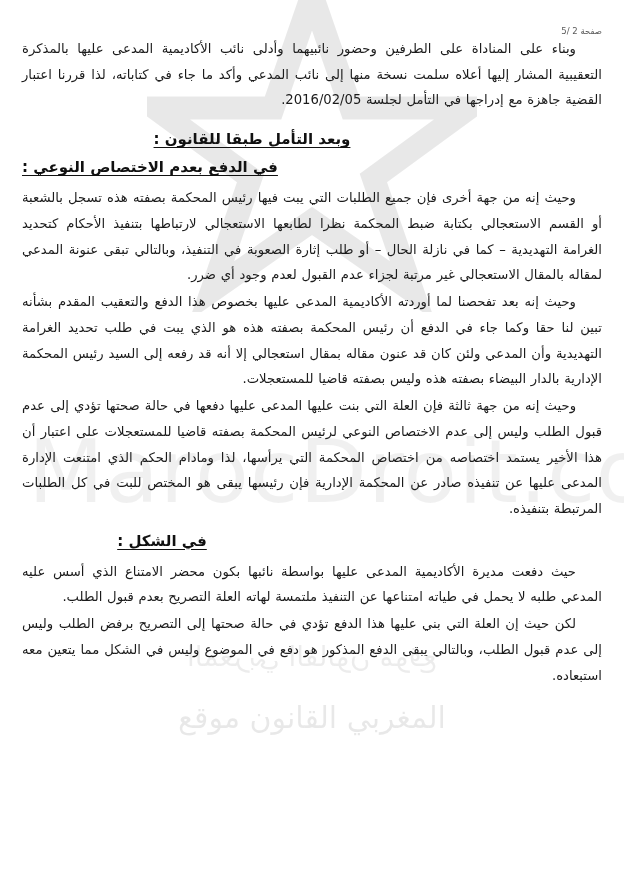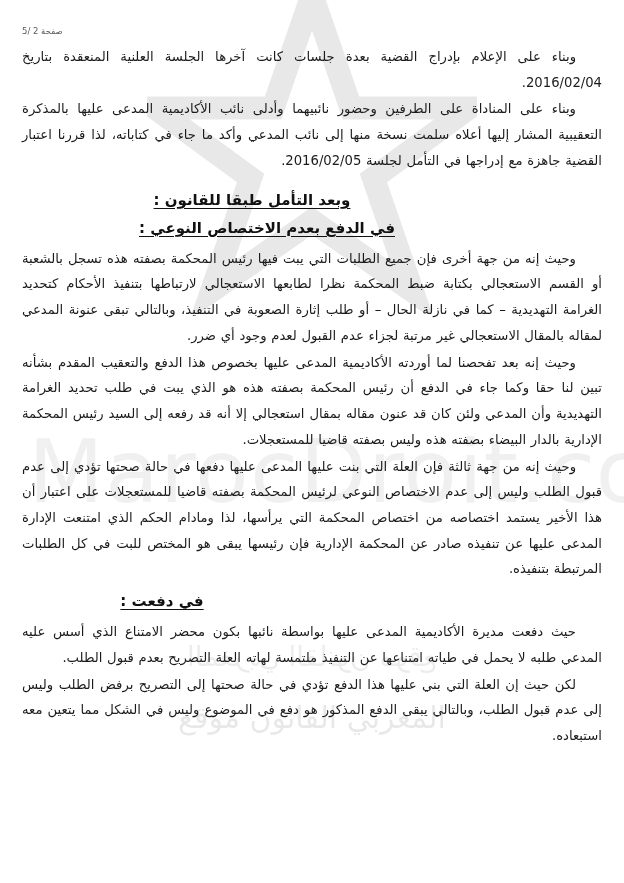--- a/index.html
+++ b/index.html
@@ -82,22 +82,22 @@
   
   #page {
     position: absolute;
     inset: 0;
     z-index: 1;
     padding: 0 22px;
     box-sizing: border-box;
   }
 
   .page-number {
-    margin: 26px 0 8px 0;
-    text-align: left;
+    margin: 26px 0 0 0;
+    text-align: right;
     font-size: 8.5px;
     color: #5a5a5a;
     direction: rtl;
     letter-spacing: 0.3px;
   }
 
   .para {
     font-size: 13.2px;
     line-height: 1.95;
     text-align: justify;
@@ -123,21 +123,21 @@
   }
   .heading.right-ish {
     text-align: center;
     padding-right: 120px;
   }
   .heading.shakl {
     text-align: center;
     padding-right: 300px;
   }
   .heading.naw3i {
-    text-align: center;
+    text-align: left;
     padding-right: 90px;
   }
 
   .spacer-sm { height: 6px; }
 </style>
 </head>
 <body>
 
 <div id="watermark-layer">
   <div id="wm-star">
@@ -149,37 +149,36 @@
     <span>MarocDroit</span><span class="dot">.com</span>
   </div>
   <div id="wm-arabic-rev">المغربي القانون موقع</div>
   <div id="wm-arabic">المغربي القانون موقع</div>
 </div>
 
 <div id="page">
 
   <div class="page-number">صفحة 2 /5</div>
 
-  <p class="para">وبناء على الإعلام بإدراج القضية بعدة جلسات كانت آخرها الجلسة العلنية المنعقدة بتاريخ 2016/02/04.</p>
   <p class="para">وبناء على المناداة على الطرفين وحضور نائبيهما وأدلى نائب الأكاديمية المدعى عليها بالمذكرة التعقيبية المشار إليها أعلاه سلمت نسخة منها إلى نائب المدعي وأكد ما جاء في كتاباته، لذا قررنا اعتبار القضية جاهزة مع إدراجها في التأمل لجلسة 2016/02/05.</p>
 
   <div class="spacer-sm"></div>
 
   <div class="heading right-ish">
     <span class="u">وبعد التأمل طبقا للقانون :</span>
   </div>
 
   <div class="heading naw3i">
     <span class="u">في الدفع بعدم الاختصاص النوعي :</span>
   </div>
 
   <p class="para">وحيث إنه من جهة أخرى فإن جميع الطلبات التي يبت فيها رئيس المحكمة بصفته هذه تسجل بالشعبة أو القسم الاستعجالي بكتابة ضبط المحكمة نظرا لطابعها الاستعجالي لارتباطها بتنفيذ الأحكام كتحديد الغرامة التهديدية – كما في نازلة الحال – أو طلب إثارة الصعوبة في التنفيذ، وبالتالي تبقى عنونة المدعي لمقاله بالمقال الاستعجالي غير مرتبة لجزاء عدم القبول لعدم وجود أي ضرر.</p>
   <p class="para">وحيث إنه بعد تفحصنا لما أوردته الأكاديمية المدعى عليها بخصوص هذا الدفع والتعقيب المقدم بشأنه تبين لنا حقا وكما جاء في الدفع أن رئيس المحكمة بصفته هذه هو الذي يبت في طلب تحديد الغرامة التهديدية وأن المدعي ولئن كان قد عنون مقاله بمقال استعجالي إلا أنه قد رفعه إلى السيد رئيس المحكمة الإدارية بالدار البيضاء بصفته هذه وليس بصفته قاضيا للمستعجلات.</p>
   <p class="para">وحيث إنه من جهة ثالثة فإن العلة التي بنت عليها المدعى عليها دفعها في حالة صحتها تؤدي إلى عدم قبول الطلب وليس إلى عدم الاختصاص النوعي لرئيس المحكمة بصفته قاضيا للمستعجلات على اعتبار أن هذا الأخير يستمد اختصاصه من اختصاص المحكمة التي يرأسها، لذا ومادام الحكم الذي امتنعت الإدارة المدعى عليها عن تنفيذه صادر عن المحكمة الإدارية فإن رئيسها يبقى هو المختص للبت في كل الطلبات المرتبطة بتنفيذه.</p>
 
   <div class="heading shakl">
-    <span class="u">في دفعت :</span>
+    <span class="u">في الشكل :</span>
   </div>
 
   <p class="para">حيث دفعت مديرة الأكاديمية المدعى عليها بواسطة نائبها بكون محضر الامتناع الذي أسس عليه المدعي طلبه لا يحمل في طياته امتناعها عن التنفيذ ملتمسة لهاته العلة التصريح بعدم قبول الطلب.</p>
   <p class="para">لكن حيث إن العلة التي بني عليها هذا الدفع تؤدي في حالة صحتها إلى التصريح برفض الطلب وليس إلى عدم قبول الطلب، وبالتالي يبقى الدفع المذكور هو دفع في الموضوع وليس في الشكل مما يتعين معه استبعاده.</p>
 
 </div>
 
 </body></html>

